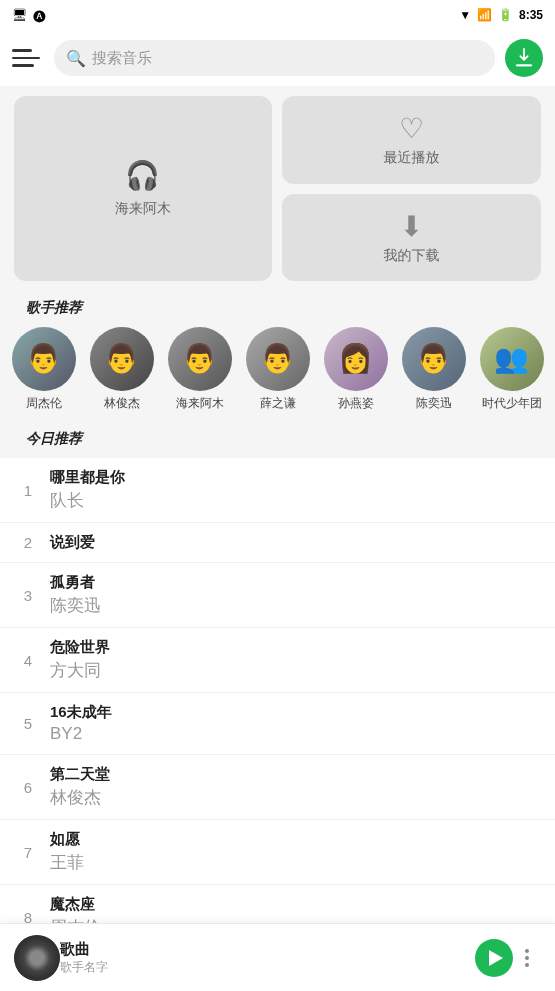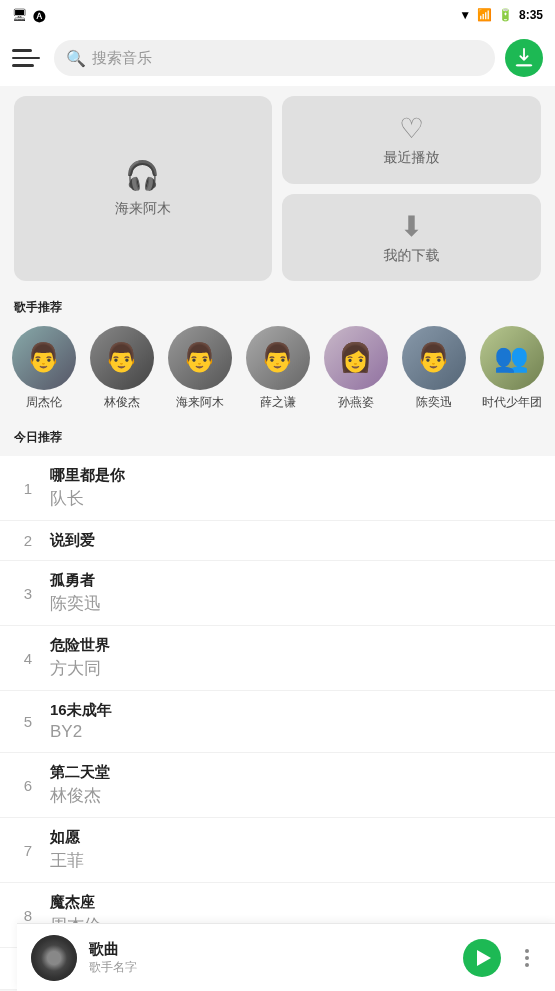--- a/index.html
+++ b/index.html
@@ -95,24 +95,25 @@
       flex-direction: column;
       align-items: center;
       justify-content: center;
       gap: 4px;
     }
     .card-icon { font-size: 28px; color: #888; }
     .card-label { font-size: 14px; color: #666; }
 
     
     .section-title {
-      font-size: 12px;
+      font-size: 14px;
       font-weight: bold;
       color: #222;
-      padding: 8px 14px 6px;
+      padding: 8px 26px 6px;
+      font-style: italic;
     }
 
     
     .artists-row {
       display: flex;
       overflow-x: auto;
       padding: 4px 10px 10px;
       gap: 10px;
       scrollbar-width: none;
     }
@@ -153,29 +154,28 @@
       flex-shrink: 0;
     }
     .song-info { flex: 1; margin-left: 8px; }
     .song-title { font-size: 15px; color: #222; font-weight: 700; }
     .song-artist { font-size: 17px; color: #999; margin-top: 2px; }
 
     
     .now-playing {
       position: absolute;
       bottom: 0;
-      left: 17px;
+      left: 0;
       right: 0;
       height: 68px;
       background: #fff;
       border-top: 1px solid #e8e8e8;
       display: flex;
       align-items: center;
       padding: 0 14px;
-      gap: 12px;
       box-shadow: 0 -2px 8px rgba(0,0,0,0.06);
     }
     .album-art {
       width: 46px;
       height: 46px;
       border-radius: 50%;
       background: #555;
       display: flex;
       align-items: center;
       justify-content: center;

